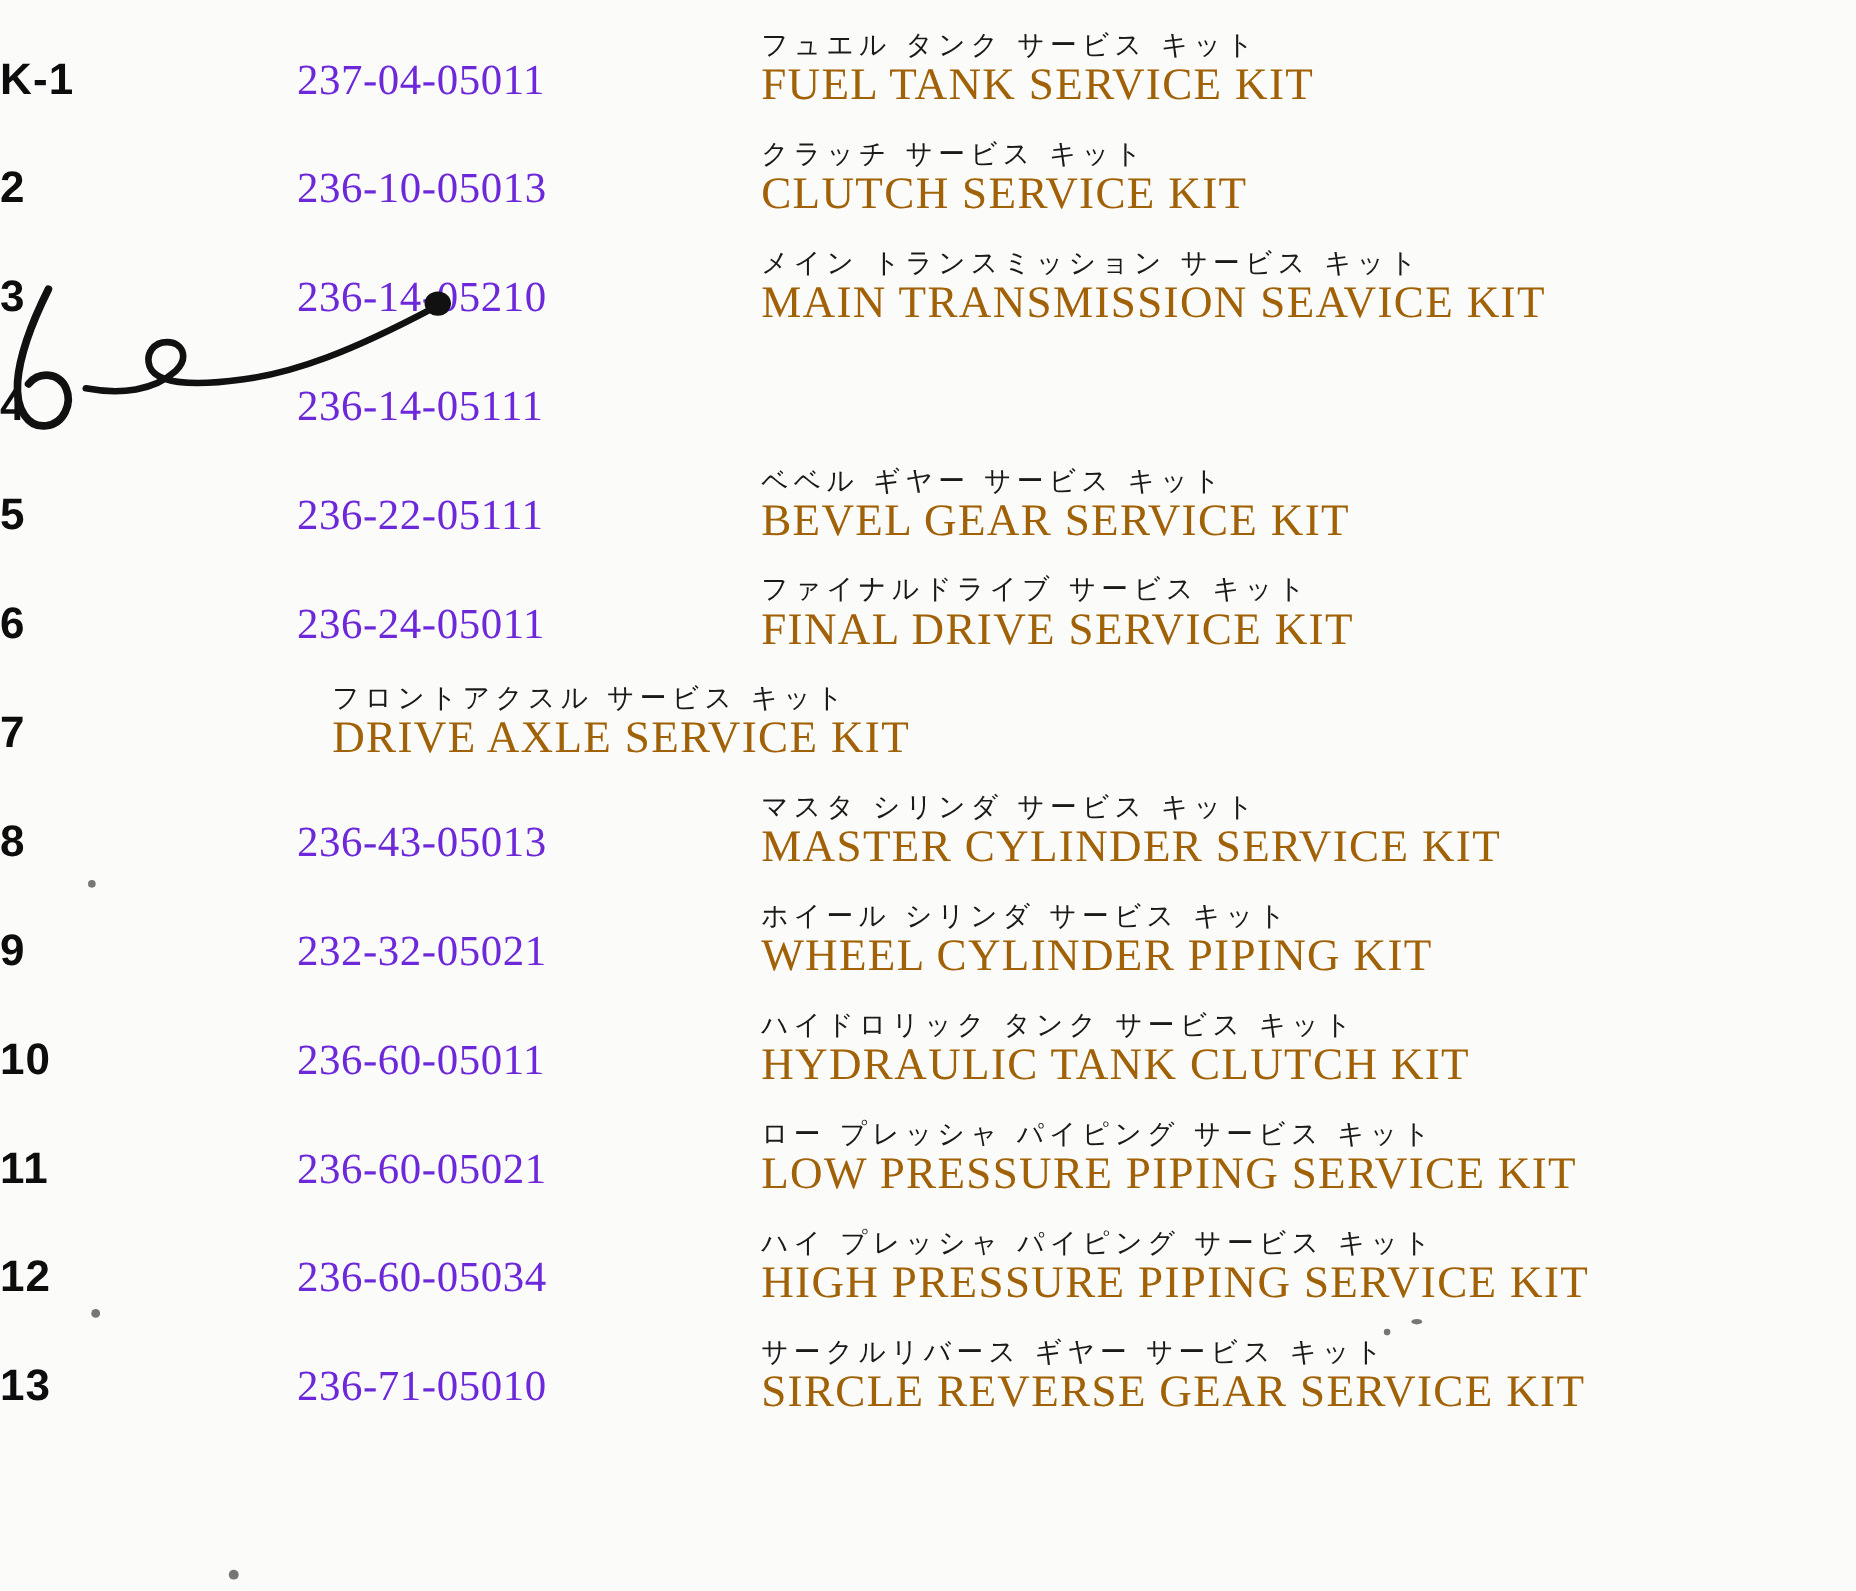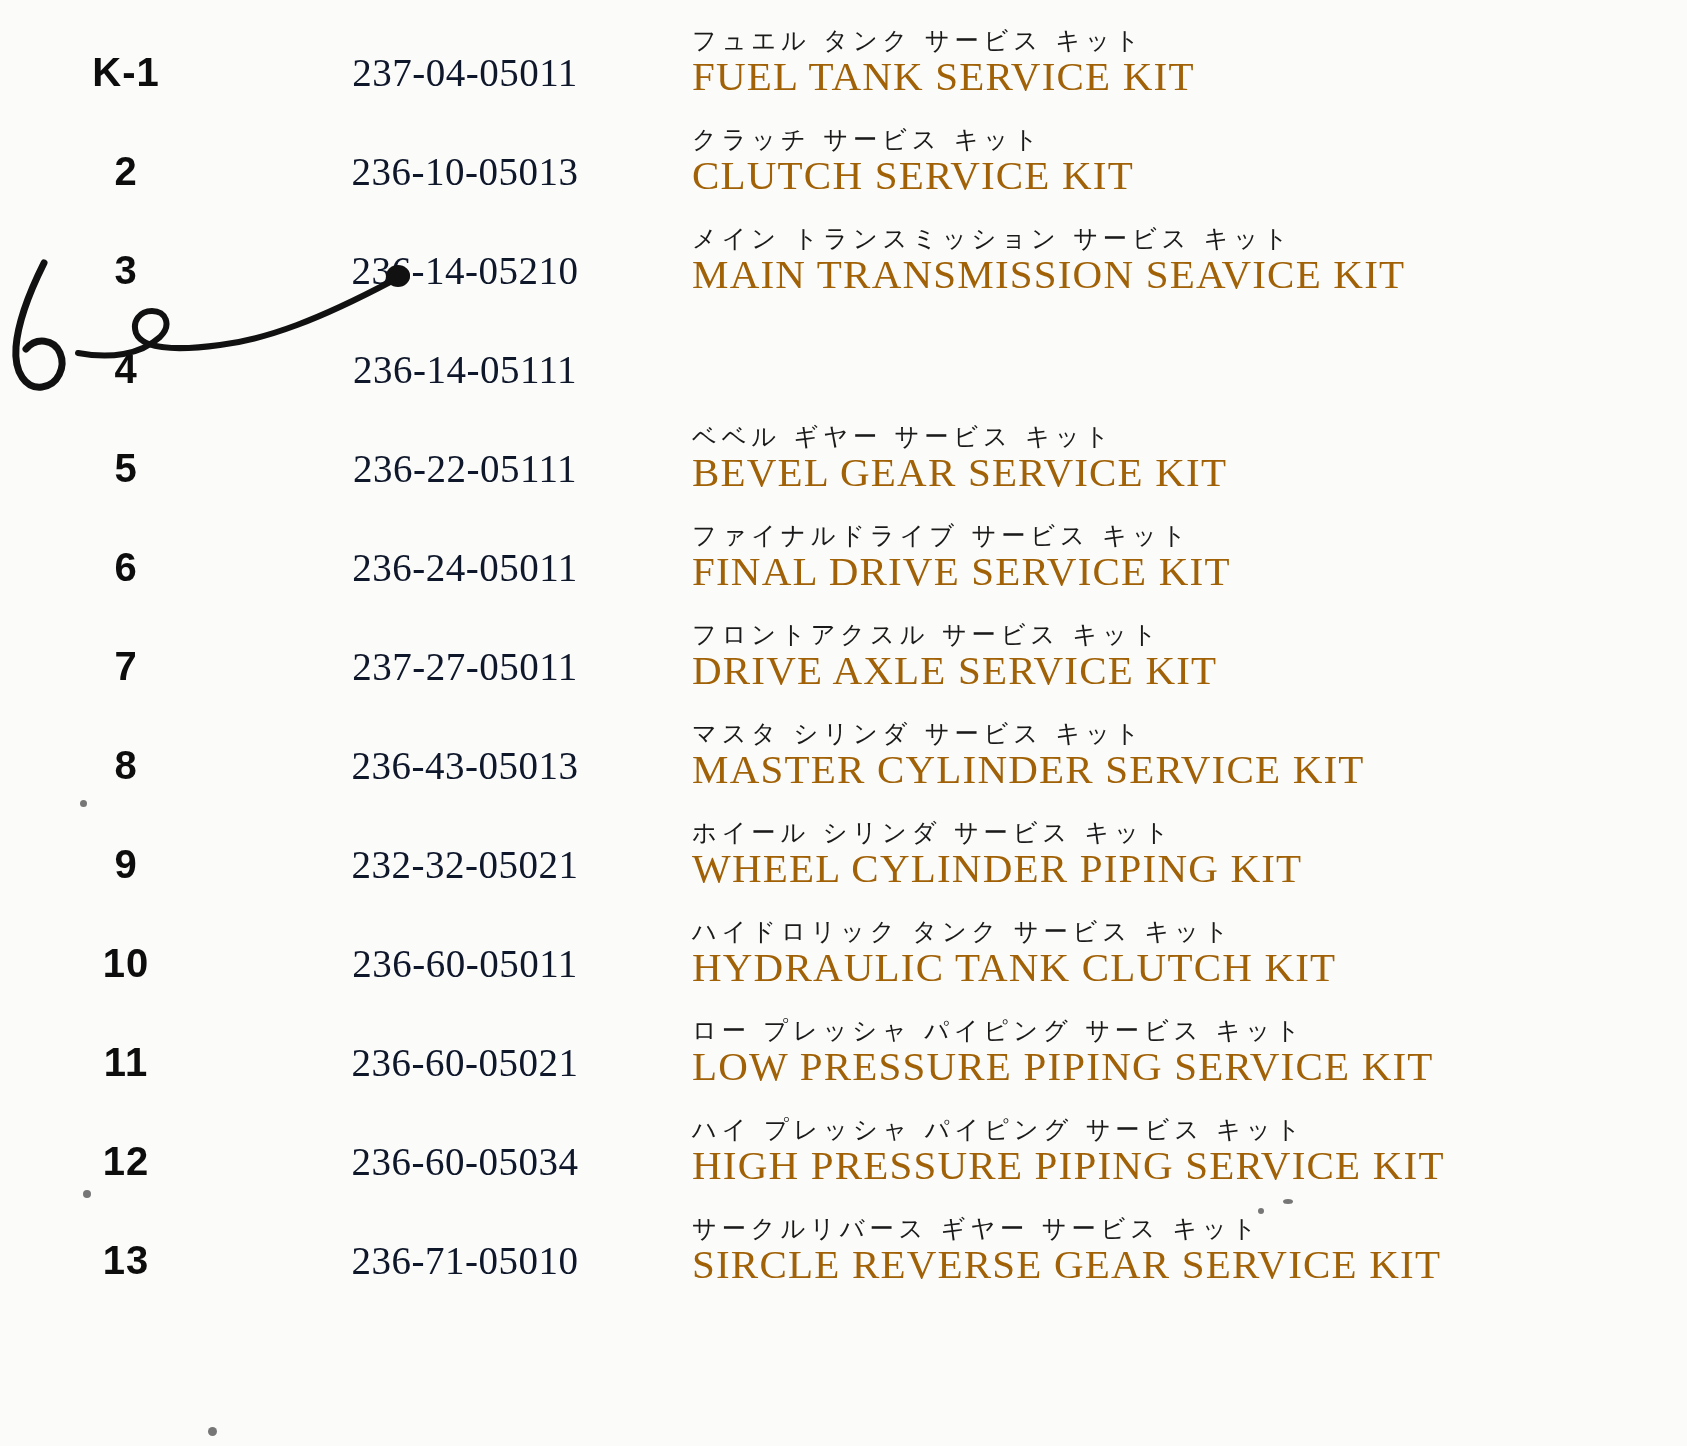--- a/index.html
+++ b/index.html
@@ -32,39 +32,39 @@
 
   .row {
     position: relative;
     height: 99px;
     display: flex;
     align-items: flex-end;
   }
 
   .col-item {
     width: 270px;
-    text-align: center;
+    text-align: left;
     padding-right: 18px;
     box-sizing: border-box;
     font-family: "Liberation Sans", sans-serif;
     font-weight: bold;
     font-size: 40px;
     letter-spacing: 1px;
     color: #0d0d0d;
     padding-bottom: 4px;
   }
 
   .col-part {
     width: 390px;
-    text-align: center;
+    text-align: left;
     box-sizing: border-box;
     font-family: "Liberation Serif", serif;
     font-size: 39px;
     letter-spacing: 0.5px;
-    color: #0f172a;
+    color: #6d28d9;
     padding-bottom: 4px;
     white-space: nowrap;
   }
 
   .col-desc {
     flex: 1;
     box-sizing: border-box;
     padding-bottom: 2px;
     margin-left: 32px;
   }
@@ -168,21 +168,20 @@
     <div class="col-item">6</div>
     <div class="col-part">236-24-05011</div>
     <div class="col-desc">
       <span class="kana">ファイナルドライブ サービス キット</span>
       <span class="eng">FINAL DRIVE SERVICE KIT</span>
     </div>
   </div>
 
   <div class="row">
     <div class="col-item">7</div>
-    <div class="col-part">237-27-05011</div>
     <div class="col-desc">
       <span class="kana">フロントアクスル サービス キット</span>
       <span class="eng">DRIVE AXLE SERVICE KIT</span>
     </div>
   </div>
 
   <div class="row">
     <div class="col-item">8</div>
     <div class="col-part">236-43-05013</div>
     <div class="col-desc">

